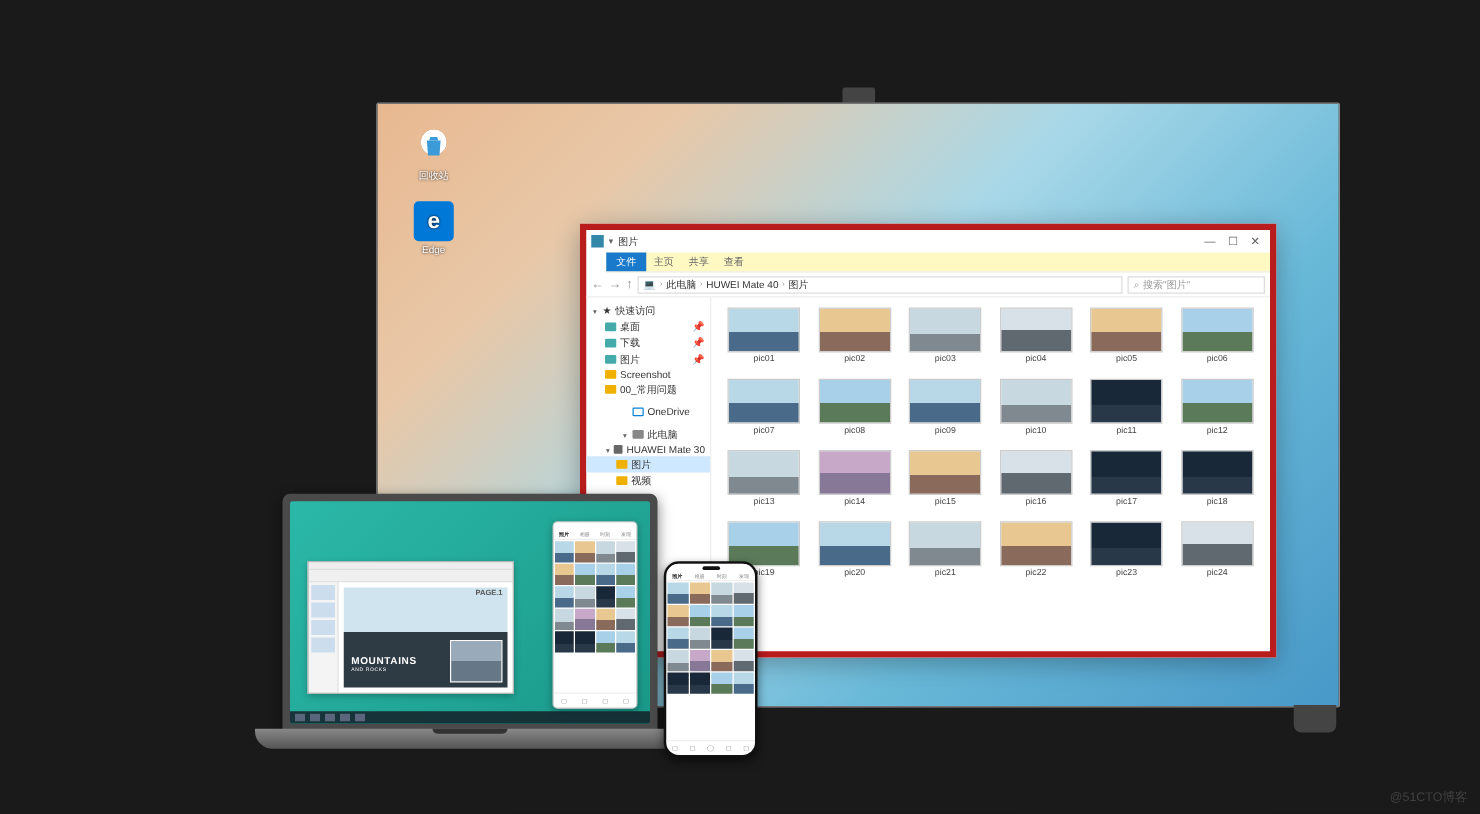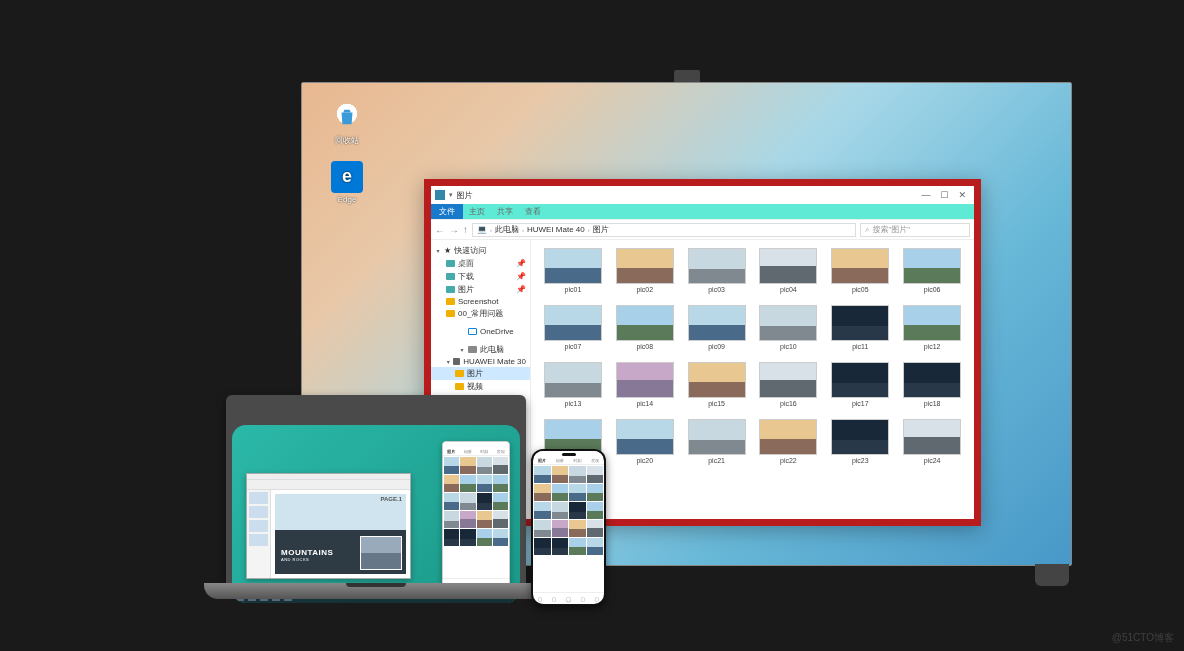--- a/index.html
+++ b/index.html
@@ -14,27 +14,27 @@
   .monitor-cam   { position:absolute; left:674px; top:70px;  width:26px; height:12px; background:#444; border-radius:2px 2px 0 0; }
 
   .desk-icon { position:absolute; width:38px; text-align:center; color:#fff; font-size:8px; text-shadow:0 0 2px #000; }
   .desk-icon .glyph { width:32px; height:32px; margin:0 auto 2px; border-radius:4px; display:flex; align-items:center; justify-content:center; font-size:18px; }
   .recycle .glyph { color:#fff; background:radial-gradient(circle at 50% 40%,#fff 0 40%,transparent 41%); }
   .recycle .glyph svg { width:22px; height:22px; }
   .edge .glyph { background:#0078d7; color:#fff; font-weight:bold; font-family:Arial; }
   .edge .glyph span{ display:block; transform:translateY(-1px); }
 
   
-  .explorer { position:absolute; left:424px; top:179px; width:557px; height:347px; background:#fff;
-    box-shadow: 0 4px 20px rgba(0,0,0,.3); border:7px solid #b91c1c; font-size:8px; color:#333; }
+  .explorer { position:absolute; left:464px; top:179px; width:557px; height:347px; background:#fff;
+    box-shadow: 0 4px 20px rgba(0,0,0,.3); border:5px solid #b91c1c; font-size:8px; color:#333; }
   .ex-title { height:18px; display:flex; align-items:center; padding:0 4px; gap:4px; }
   .ex-title .tico { width:10px; height:10px; background:#38a; }
   .ex-title .tarr { font-size:7px; color:#666; }
   .ex-title .wctl { margin-left:auto; display:flex; gap:10px; padding-right:4px; color:#666; font-size:9px; }
-  .ex-menu { height:16px; background:#5eead4; border-bottom:1px solid #eee; display:flex; align-items:center; }
+  .ex-menu { height:16px; background:#fef9c3; border-bottom:1px solid #eee; display:flex; align-items:center;margin-left:16px; }
   .ex-menu .file { background:#1979ca; color:#fff; padding:2px 8px; }
   .ex-menu span { padding:2px 6px; color:#666; }
   .ex-addr { height:20px; display:flex; align-items:center; gap:4px; padding:0 4px; border-bottom:1px solid #eee; }
   .ex-addr .nav { color:#888; font-size:10px; }
   .ex-addr .path { flex:1; border:1px solid #ddd; height:14px; display:flex; align-items:center; padding:0 4px; gap:3px; }
   .ex-addr .path .sep{ color:#999; font-size:6px; }
   .ex-addr .search { width:110px; border:1px solid #ddd; height:14px; display:flex; align-items:center; padding:0 4px; color:#999; gap:3px; }
   .ex-body { display:flex; height:calc(100% - 54px); }
   .ex-side { width:100px; border-right:1px solid #eee; padding:4px 0; overflow:hidden; }
   .ex-side .node { display:flex; align-items:center; gap:3px; padding:1px 4px; white-space:nowrap; }
@@ -61,22 +61,22 @@
   .sun {background:linear-gradient(#e8c890 55%,#8a6a5a 55%);} 
   .nite{background:linear-gradient(#182838 60%,#283848 60%);} 
   .dawn{background:linear-gradient(#c8a8c8 50%,#887898 50%);}
 
   
   .laptop { position:absolute; left:226px; top:395px; width:300px; height:190px;
     background:#4a4a4a; border-radius:6px 6px 0 0; padding:6px; box-shadow:0 4px 10px rgba(0,0,0,.5); }
   .laptop-base { position:absolute; left:204px; top:583px; width:344px; height:16px;
     background:linear-gradient(#888,#555); border-radius:0 0 14px 14px; }
   .laptop-base::after{content:"";position:absolute;left:50%;top:0;width:60px;height:4px;background:#333;border-radius:0 0 4px 4px;transform:translateX(-50%);}
-  .laptop-screen { width:100%; height:100%; border-radius:14px; overflow:hidden; position:relative;
-    background:linear-gradient(135deg,#2bb8a8 0%, #1a9888 100%);margin-top:24px; }
+  .laptop-screen { width:100%; height:100%; border-radius:2px; overflow:hidden; position:relative;
+    background:linear-gradient(135deg,#2bb8a8 0%, #1a9888 100%); }
   .lap-task { position:absolute; left:0; right:0; bottom:0; height:10px; background:rgba(20,30,40,.85); display:flex; align-items:center; padding:0 4px; gap:4px; }
   .lap-task i{width:8px;height:6px;background:#88a;opacity:.6;}
 
   .ppt-win { position:absolute; left:14px; top:48px; width:165px; height:106px; background:#fff; border:1px solid #aaa; font-size:5px; box-shadow:0 2px 6px rgba(0,0,0,.3); }
   .ppt-win .bar{height:6px;background:#eee;border-bottom:1px solid #ddd;}
   .ppt-win .rib{height:10px;background:#f0f0f0;border-bottom:1px solid #ddd;}
   .ppt-body{display:flex;height:calc(100% - 16px);}
   .ppt-side{width:24px;background:#f4f4f4;border-right:1px solid #ddd;padding:2px;display:flex;flex-direction:column;gap:2px;}
   .ppt-side i{height:12px;background:#cde;}
   .ppt-main{flex:1;position:relative;background:#fff;}

